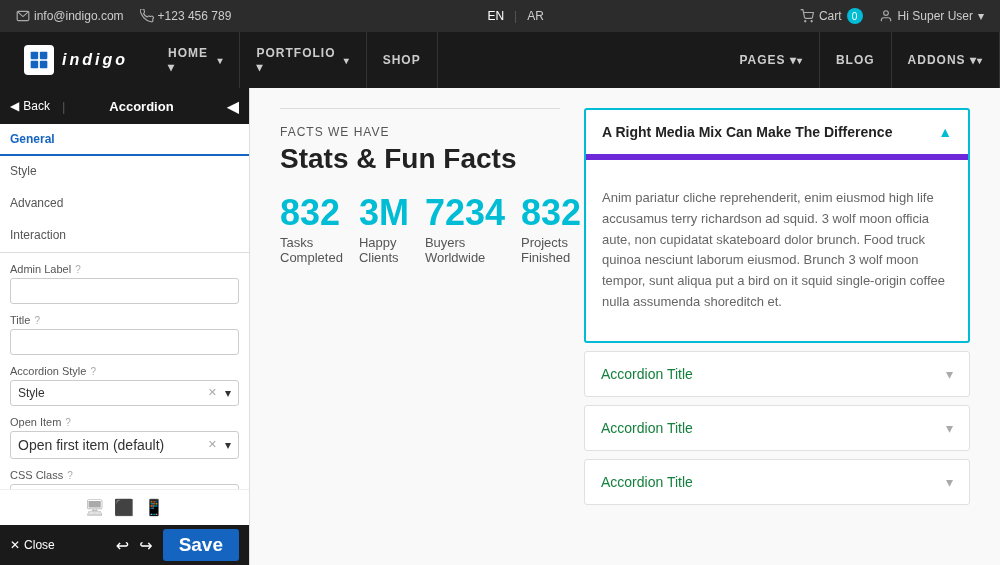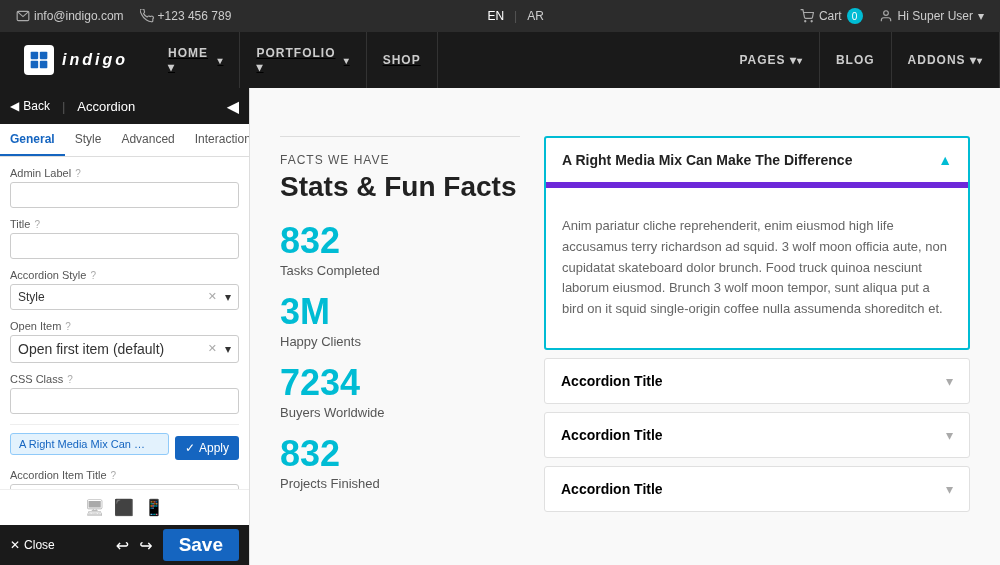--- a/index.html
+++ b/index.html
@@ -10,36 +10,36 @@
     .top-bar-left { display: flex; gap: 16px; }
     .top-bar-left span { display: flex; align-items: center; gap: 4px; }
     .top-bar-center { display: flex; gap: 10px; text-align: center; }
     .top-bar-right { display: flex; align-items: center; gap: 16px; }
 
     
     .nav-bar { background: #1a1a1a; display: flex; align-items: center; height: 56px; padding: 0; flex-shrink: 0; }
     .nav-logo-text { color: #fff; font-size: 22px; font-weight: bold; letter-spacing: 1px; }
     .nav-logo-icon { width: 30px; height: 30px; background: #fff; border-radius: 4px; display: flex; align-items: center; justify-content: center; margin-right: 8px; }
     .nav-logo-icon svg { width: 20px; height: 20px; }
-    .nav-links { display: flex; align-items: center; height: 100%; flex: 1; text-decoration: underline; }
+    .nav-links { display: flex; align-items: center; height: 100%; flex: 1; }
     .nav-link { color: #ccc; text-decoration: none; padding: 0 16px; height: 100%; display: flex; align-items: center; font-size: 12px; font-weight: bold; letter-spacing: 1px; text-transform: uppercase; border-right: 1px solid #333; cursor: pointer; }
     .nav-link.has-arrow::after { content: ' ▾'; font-size: 10px; }
     .nav-spacer { flex: 1; }
     .cart-badge { background: #00bcd4; color: #fff; border-radius: 50%; width: 16px; height: 16px; display: flex; align-items: center; justify-content: center; font-size: 10px; }
 
     
     .main-layout { display: flex; flex: 1; overflow: hidden; }
 
     
     .left-panel { width: 250px; background: #fff; flex-shrink: 0; display: flex; flex-direction: column; border-right: 1px solid #ddd; overflow-y: auto; }
     .panel-header { background: #1a1a1a; color: #fff; display: flex; align-items: center; height: 36px; padding: 0 10px; gap: 8px; font-size: 13px; flex-shrink: 0; }
     .panel-header-back { color: #fff; cursor: pointer; display: flex; align-items: center; gap: 4px; font-size: 12px; }
-    .panel-header-title { font-weight: normal; flex: 1; }
+    .panel-header-title { font-weight: bold; flex: 1; margin-left: 32px; }
     .panel-header-collapse { color: #fff; cursor: pointer; font-size: 16px; }
-    .panel-tabs { display: flex; border-bottom: 1px solid #ddd; flex-shrink: 0; }
+    .panel-tabs { display: flex; border-bottom: 1px solid #ddd; flex-shrink: 0; flex-direction: column; }
     .panel-tab { padding: 8px 10px; font-size: 12px; cursor: pointer; color: #555; border-bottom: 2px solid transparent; }
     .panel-tab.active { color: #1565c0; border-bottom: 2px solid #1565c0; font-weight: bold; }
     .panel-content { padding: 10px; flex: 1; overflow-y: auto; }
     .field-row { margin-bottom: 10px; }
     .field-label { font-size: 11px; color: #555; margin-bottom: 3px; display: flex; align-items: center; gap: 4px; }
     .field-label .help-icon { color: #aaa; font-size: 10px; }
     .field-input { width: 100%; border: 1px solid #ccc; border-radius: 3px; padding: 5px 7px; font-size: 12px; color: #333; outline: none; }
     .field-select { width: 100%; border: 1px solid #ccc; border-radius: 3px; padding: 5px 7px; font-size: 12px; color: #333; display: flex; align-items: center; justify-content: space-between; cursor: pointer; background: #fff; }
     .select-clear { color: #aaa; cursor: pointer; font-size: 11px; margin-right: 4px; }
     .selected-item-box { background: #e3f2fd; border: 1px solid #90caf9; border-radius: 3px; padding: 4px 8px; font-size: 11px; color: #1565c0; display: flex; align-items: center; justify-content: space-between; margin-bottom: 8px; cursor: pointer; }
@@ -54,34 +54,34 @@
     .footer-save { background: #1565c0; color: #fff; border: none; border-radius: 3px; padding: 5px 16px; font-size: 19px; cursor: pointer; font-weight: bold; }
     .selected-item-row { display: flex; align-items: center; gap: 6px; margin-bottom: 6px; }
 
     
     .right-content { flex: 1; background: #f9f9f9; overflow-y: auto; padding: 20px 30px; position: relative; }
 
     
     .stats-section { margin-bottom: 30px; }
     .facts-label { color: #555; font-size: 12px; text-transform: uppercase; letter-spacing: 1px; margin-bottom: 4px; border-top: 1px solid #ddd; padding-top: 16px; }
     .stats-title { font-size: 28px; font-weight: bold; color: #222; margin-bottom: 20px; }
-    .stats-grid { display: grid; grid-template-columns: repeat(1, 1fr); gap: 16px; max-width: 280px; }
+    .stats-grid { display: grid; grid-template-columns: repeat(4, 1fr); gap: 16px; max-width: 280px; }
     .stat-item { }
     .stat-number { font-size: 36px; font-weight: bold; color: #00bcd4; line-height: 1; margin-bottom: 4px; }
     .stat-label { font-size: 13px; color: #555; }
     .accordion-item { border: 1px solid #e0e0e0; border-radius: 3px; margin-bottom: 8px; background: #fff; }
     .accordion-item.open { }
     .accordion-header { display: flex; align-items: center; justify-content: space-between; padding: 14px 16px; cursor: pointer; }
-    .accordion-header-title { font-size: 14px; color: #000000; font-weight: bold; }
+    .accordion-header-title { font-size: 14px; color: #15803d; }
     .accordion-arrow { color: #aaa; font-size: 14px; }
     .accordion-arrow.up { color: #00bcd4; }
     .accordion-body { padding: 28px 16px; font-size: 13px; color: #666; line-height: 1.6; border-top: 6px solid #6d28d9; }
 
     
-    .content-columns { display: flex; gap: 24px; margin-top: 28px; }
+    .content-columns { display: flex; gap: 24px; }
     .content-left-col { min-width: 240px; }
     .content-right-col { flex: 1; }
 
     .indigo-logo-box { display: flex; flex-direction: row; align-items: center; justify-content: center; padding: 0 24px; font-style: italic; }
   </style>
 </head>
 <body>
 
 <div class="top-bar">
   <div class="top-bar-left">

